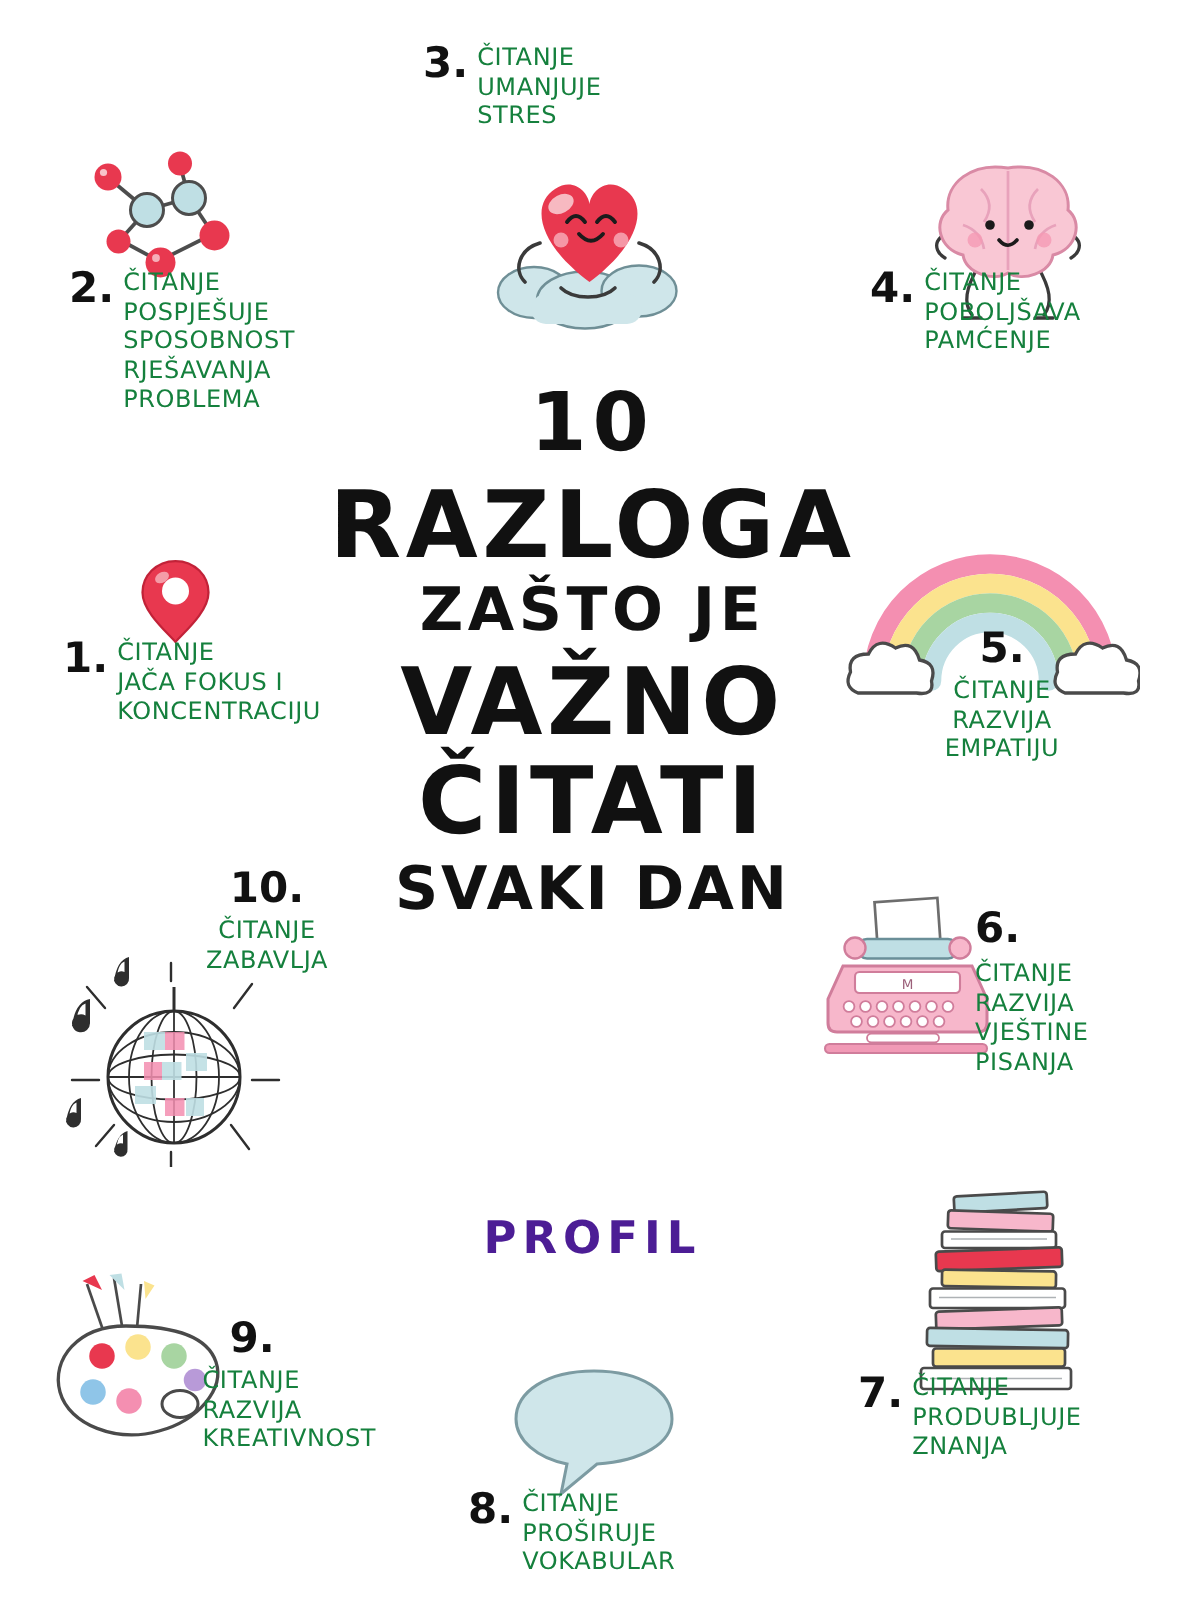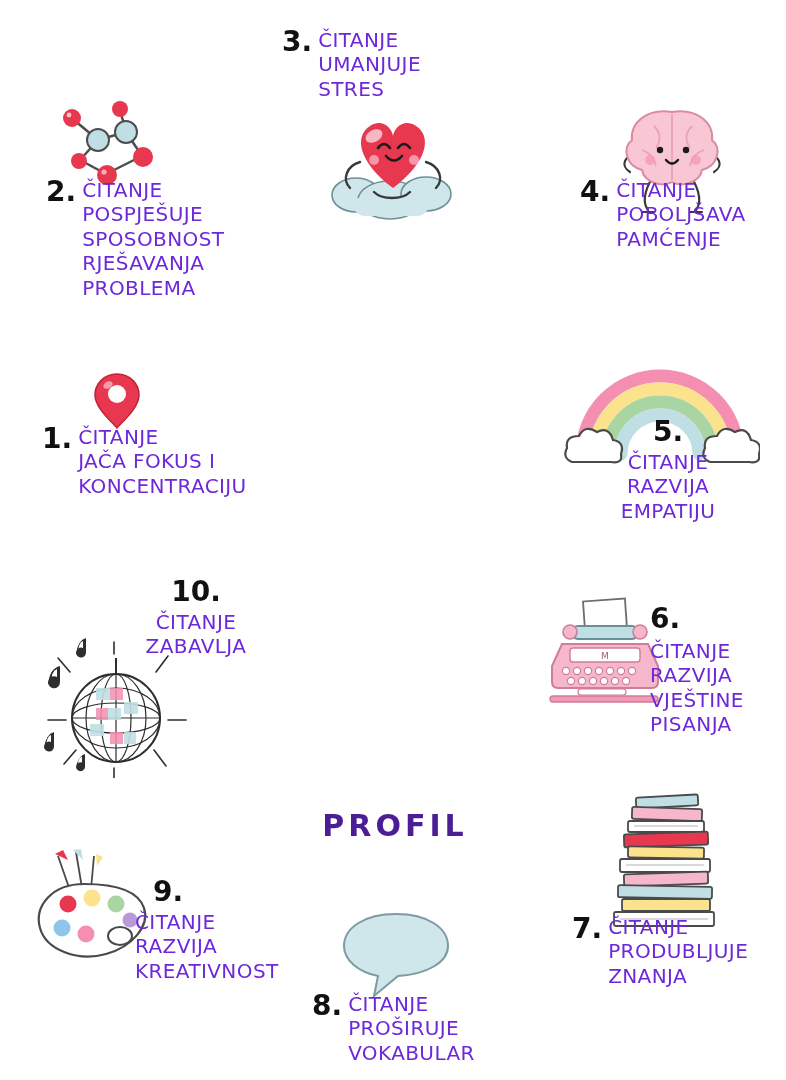--- a/index.html
+++ b/index.html
@@ -84,23 +84,23 @@
   .item {
     position: absolute;
   }
   .item .num {
     font-size: 28px;
     font-weight: bold;
     color: #111111;
     line-height: 1;
   }
   .item .txt {
-    font-size: 20px;
+    font-size: 16px;
     line-height: 1.22;
-    color: #6d28d9;
+    color: #15803d;
     letter-spacing: 0.4px;
     white-space: pre-line;
   }
   .row {
     display: flex;
     align-items: flex-start;
     gap: 6px;
   }
   .art {
     position: absolute;
@@ -110,39 +110,47 @@
   #item-1 { left: 42px; top: 425px; width: 185px; }
   #item-1 .row { justify-content: flex-start; }
   #item-2 { left: 46px; top: 178px; width: 180px; }
   #item-3 { left: 282px; top: 28px; width: 185px; }
   #item-4 { left: 562px; top: 178px; width: 190px; }
   #item-5 { left: 588px; top: 418px; width: 160px; text-align: center; }
   #item-6 { left: 650px; top: 605px; width: 130px; }
   #item-7 { left: 572px; top: 915px; width: 180px; }
   #item-8 { left: 312px; top: 978px; width: 175px; }
   #item-9 { left: 135px; top: 878px; width: 160px; }
-  #item-10 { left: 116px; top: 578px; width: 160px; text-align: center; }
+  #item-10 { left: 98px; top: 578px; width: 160px; text-align: center; }
 
   
   #art-molecule { left: 46px; top: 98px; }
   #art-heart    { left: 298px; top: 100px; }
   #art-brain    { left: 608px; top: 100px; }
   #art-pin      { left: 90px; top: 370px; }
   #art-rainbow  { left: 560px; top: 368px; }
   #art-typewriter { left: 540px; top: 596px; }
   #art-books    { left: 598px; top: 788px; }
   #art-bubble   { left: 336px; top: 908px; }
   #art-palette  { left: 28px; top: 848px; }
   #art-disco    { left: 36px; top: 628px; }
 </style>
 </head>
 <body>
 
 <div class="poster">
 
+  <div class="title-block">
+    <div class="title-line t-10">10</div>
+    <div class="title-line t-razloga">RAZLOGA</div>
+    <div class="title-line t-zasto">ZAŠTO JE</div>
+    <div class="title-line t-vazno">VAŽNO</div>
+    <div class="title-line t-citati">ČITATI</div>
+    <div class="title-line t-svaki">SVAKI DAN</div>
+  </div>
   <div class="t-profil">PROFIL</div>
 
   <div class="art" id="art-molecule">
     <svg width="120" height="95" viewBox="0 0 120 95">
       <g stroke="#4d4d4d" stroke-width="2.5" fill="none">
         <line x1="28" y1="22" x2="52" y2="42"></line>
         <line x1="52" y1="42" x2="34" y2="62"></line>
         <line x1="52" y1="42" x2="80" y2="34"></line>
         <line x1="80" y1="34" x2="96" y2="58"></line>
         <line x1="80" y1="34" x2="74" y2="12"></line>

